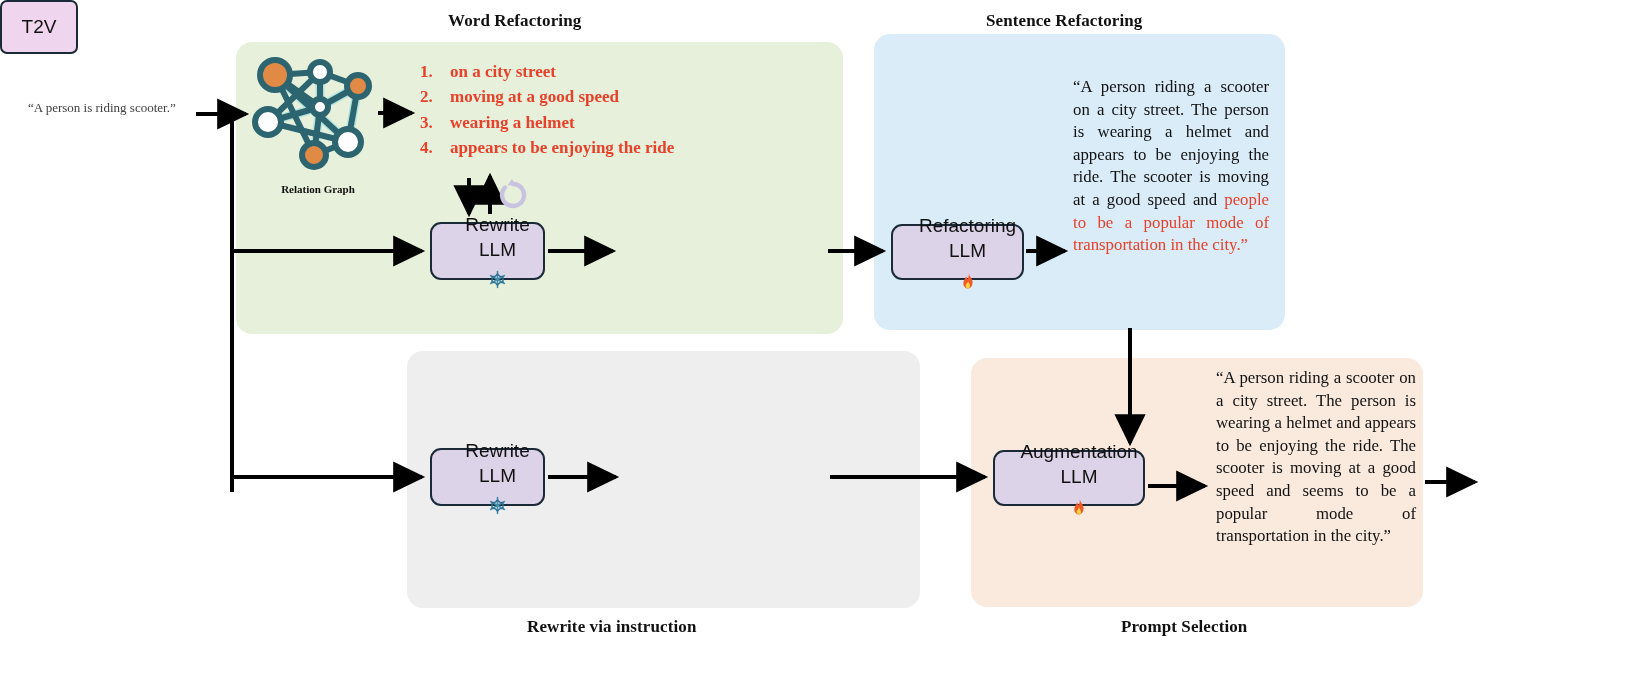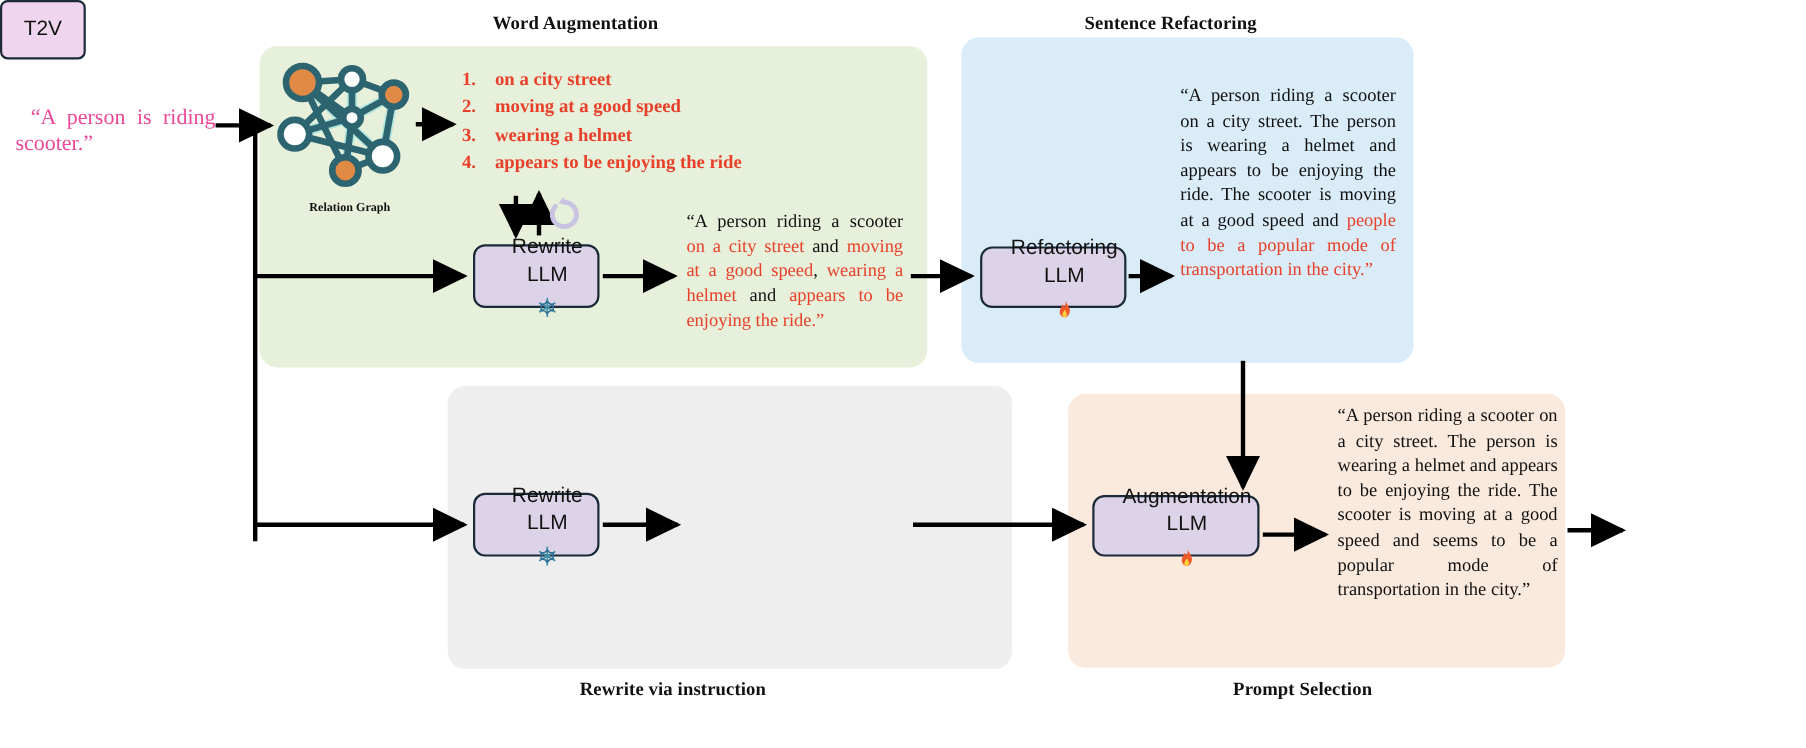--- a/index.html
+++ b/index.html
@@ -17,22 +17,22 @@
   
   .caption{position:absolute;font-family:"Liberation Serif",serif;font-size:17px;
            font-weight:600;color:#111;white-space:nowrap;letter-spacing:.1px;}
   #cap-word-aug   {left:448px; top:11px;}
   #cap-sent-refac {left:986px; top:11px;}
   #cap-rewrite-ins{left:527px; top:617px;}
   #cap-prompt-sel {left:1121px;top:617px;}
 
   
   #input-prompt{position:absolute;left:14px;top:96px;width:182px;
-    font-family:"Liberation Serif",serif;font-size:20px;line-height:23px;
-    text-align:justify;text-align-last:left;text-indent:14px;color:#ec4899;}
+    font-family:"Liberation Serif",serif;font-size:13px;line-height:23px;
+    text-align:justify;text-align-last:left;text-indent:14px;color:#404040;}
 
   
   #relation-graph-figure{position:absolute;left:248px;top:50px;width:140px;height:120px;}
   #relation-graph-label{position:absolute;left:248px;top:172px;width:140px;text-align:center;
     font-family:"Liberation Serif",serif;font-size:11px;font-weight:600;color:#111;margin-top:11px;}
 
   
   #aug-list{position:absolute;left:420px;top:59px;width:340px;color:#e8402a;
     font-family:"Liberation Serif",serif;font-size:17px;line-height:25.4px;font-weight:600;}
   #aug-list .row{display:flex;}
@@ -116,21 +116,21 @@
 
       <path d="M1425,482 L1475,482" marker-end="url(#ah)"></path>
     </g>
 
     <g transform="translate(513,195)">
       <path d="M0,-11 A11,11 0 1 1 -8,-7.5" stroke="#c9c3e2" stroke-width="4.4" fill="none" stroke-linecap="round"></path>
       <path d="M-1,-16 L2,-10.5 L-5.5,-9.5 z" fill="#c9c3e2"></path>
     </g>
   </svg>
 
-  <div class="caption" id="cap-word-aug">Word Augmentation</div>
+  <div class="caption" id="cap-word-aug">Word Refactoring</div>
   <div class="caption" id="cap-sent-refac">Sentence Refactoring</div>
   <div class="caption" id="cap-rewrite-ins">Rewrite via instruction</div>
   <div class="caption" id="cap-prompt-sel">Prompt Selection</div>
 
   <div id="input-prompt">“A person is riding scooter.”</div>
 
   <div id="relation-graph-figure">
     <svg viewBox="0 0 140 120" width="140" height="120">
       <g stroke="#a8e3de" stroke-width="9" stroke-linecap="round" opacity=".85">
         <line x1="27" y1="25" x2="100" y2="92"></line>
@@ -256,17 +256,16 @@
                    C10.3 21 9.2 19.7 9.2 18 C9.2 15.9 11 15.2 12.2 12.4 Z" fill="#ffd23f"></path>
         </svg>
       </span>
     </span>
   </div>
 
   <div id="box-t2v">
     <span>T2V</span>
   </div>
 
-  <div class="prose ind" id="text-word-aug-out"><span>“A person riding a scooter </span><span class="r">on a city street</span><span> and </span><span class="r">moving at a good speed</span><span>, </span><span class="r">wearing a helmet</span><span> and </span><span class="r">appears to be enjoying the ride.”</span></div>
   <div class="prose ind" id="text-sent-refac-out"><span>“A person riding a scooter on a city street. The person is wearing a helmet and appears to be enjoying the ride. The scooter is moving at a good speed and </span><span class="r">people to be a popular mode of transportation in the city.”</span></div>
   <div class="prose ind" id="text-prompt-sel-out"><span>“A person riding a scooter on a city street. The person is wearing a helmet and appears to be enjoying the ride. The scooter is moving at a good speed and seems to be a popular mode of transportation in the city.”</span></div>
 
 </div>
 
 </body></html>

